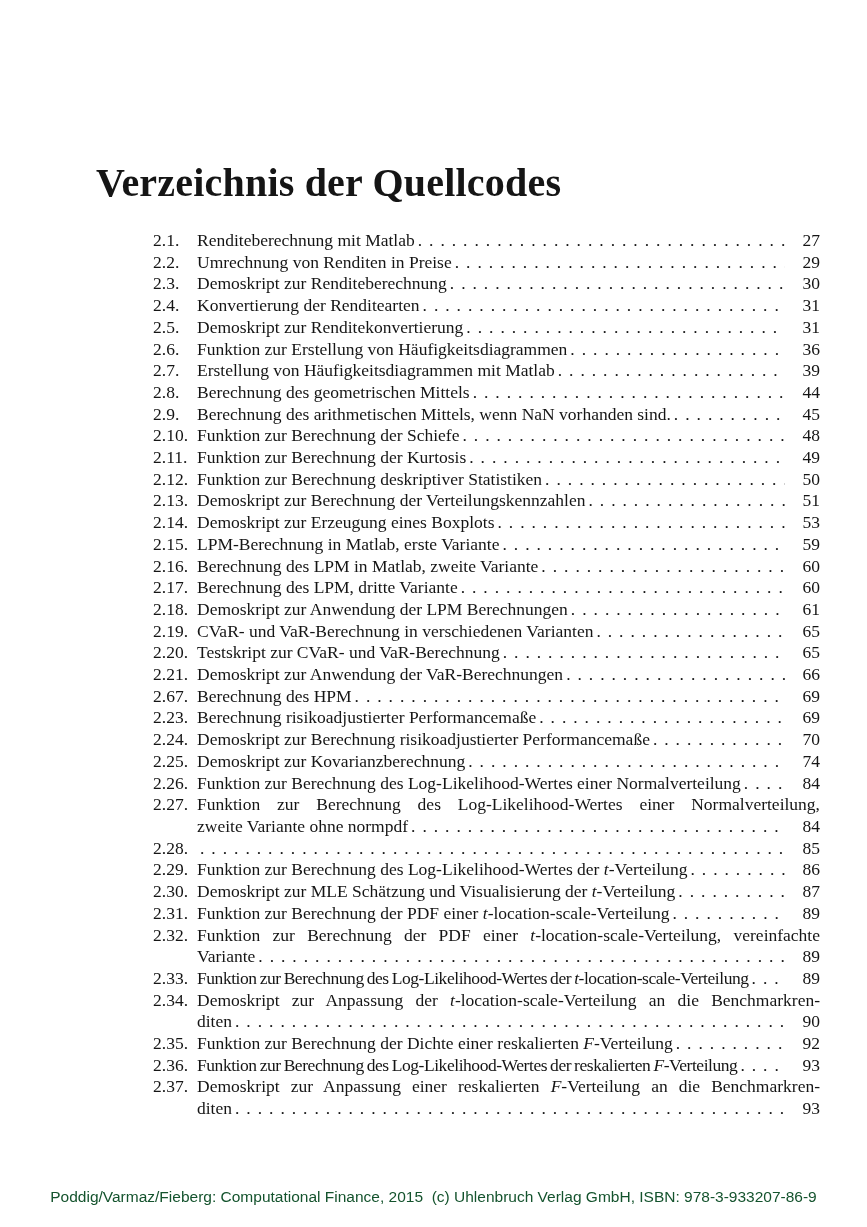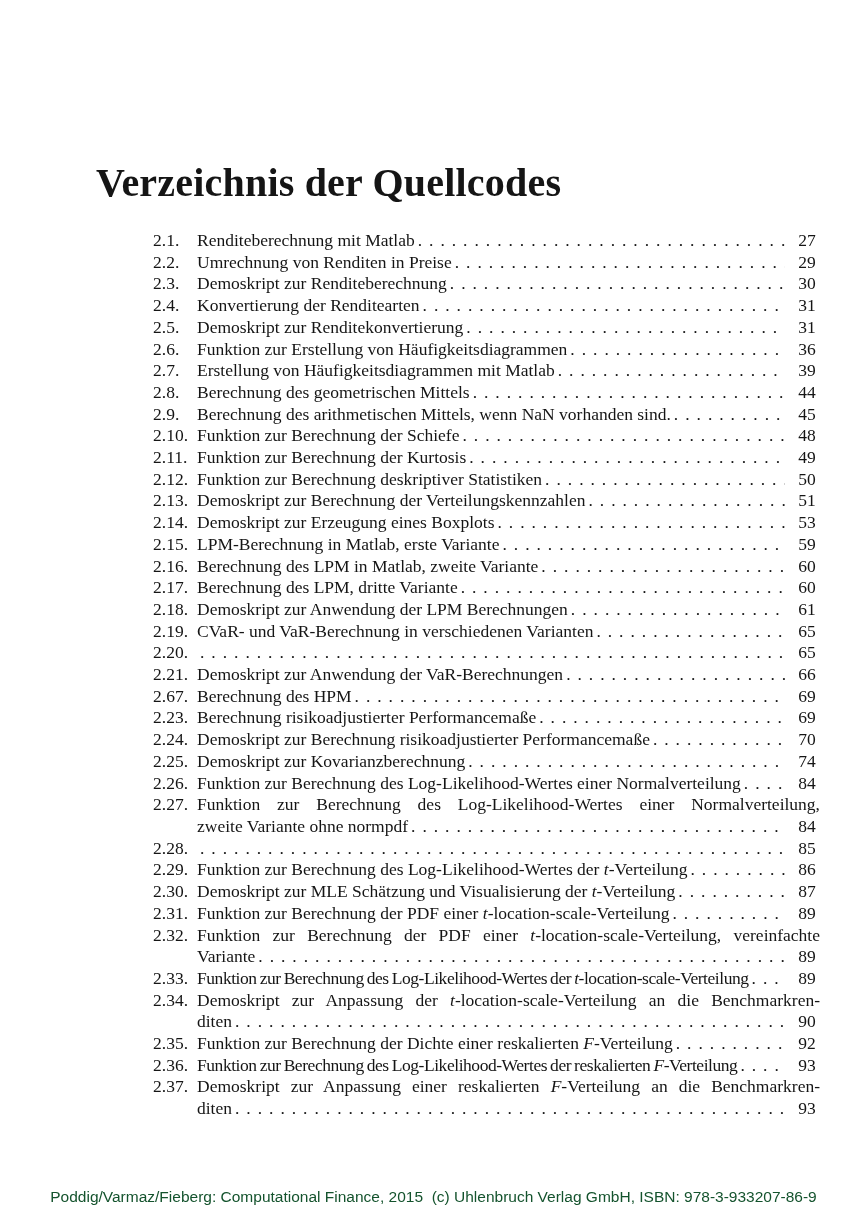--- a/index.html
+++ b/index.html
@@ -25,21 +25,21 @@
   .num{flex:0 0 44px;}
   .txt{flex:0 1 auto;white-space:nowrap;}
   .leader{
     flex:1 1 0;overflow:hidden;text-align:right;
     white-space:nowrap;margin-left:3px;
   }
   .leader::after{
     content:". . . . . . . . . . . . . . . . . . . . . . . . . . . . . . . . . . . . . . . . . . . . . . . . . . . . . . . . . . . .";
     word-spacing:2.6px;
   }
-  .pg{flex:0 0 26px;text-align:center;margin-left:9px;}
+  .pg{flex:0 0 26px;text-align:right;margin-left:9px;}
   .row-just{text-align:justify;text-align-last:justify;}
   .row-just .num{display:inline-block;width:44px;}
   .tight .txt{letter-spacing:-0.45px;word-spacing:-0.9px;}
   i{font-style:italic;}
   sup{font-size:0.65em;line-height:0;position:relative;top:-0.45em;vertical-align:baseline;}
   .footer{
     position:absolute;left:0;right:0;top:1188px;
     text-align:center;
     font-family:"Liberation Sans","DejaVu Sans",sans-serif;
     font-size:15.5px;line-height:18px;
@@ -183,20 +183,21 @@
 
   <div class="row">
     <span class="num">2.19.</span>
     <span class="txt">CVaR- und VaR-Berechnung in verschiedenen Varianten</span>
     <span class="leader"></span>
     <span class="pg">65</span>
   </div>
 
   <div class="row">
     <span class="num">2.20.</span>
+    <span class="txt">Testskript zur CVaR- und VaR-Berechnung</span>
     <span class="leader"></span>
     <span class="pg">65</span>
   </div>
 
   <div class="row">
     <span class="num">2.21.</span>
     <span class="txt">Demoskript zur Anwendung der VaR-Berechnungen</span>
     <span class="leader"></span>
     <span class="pg">66</span>
   </div>

